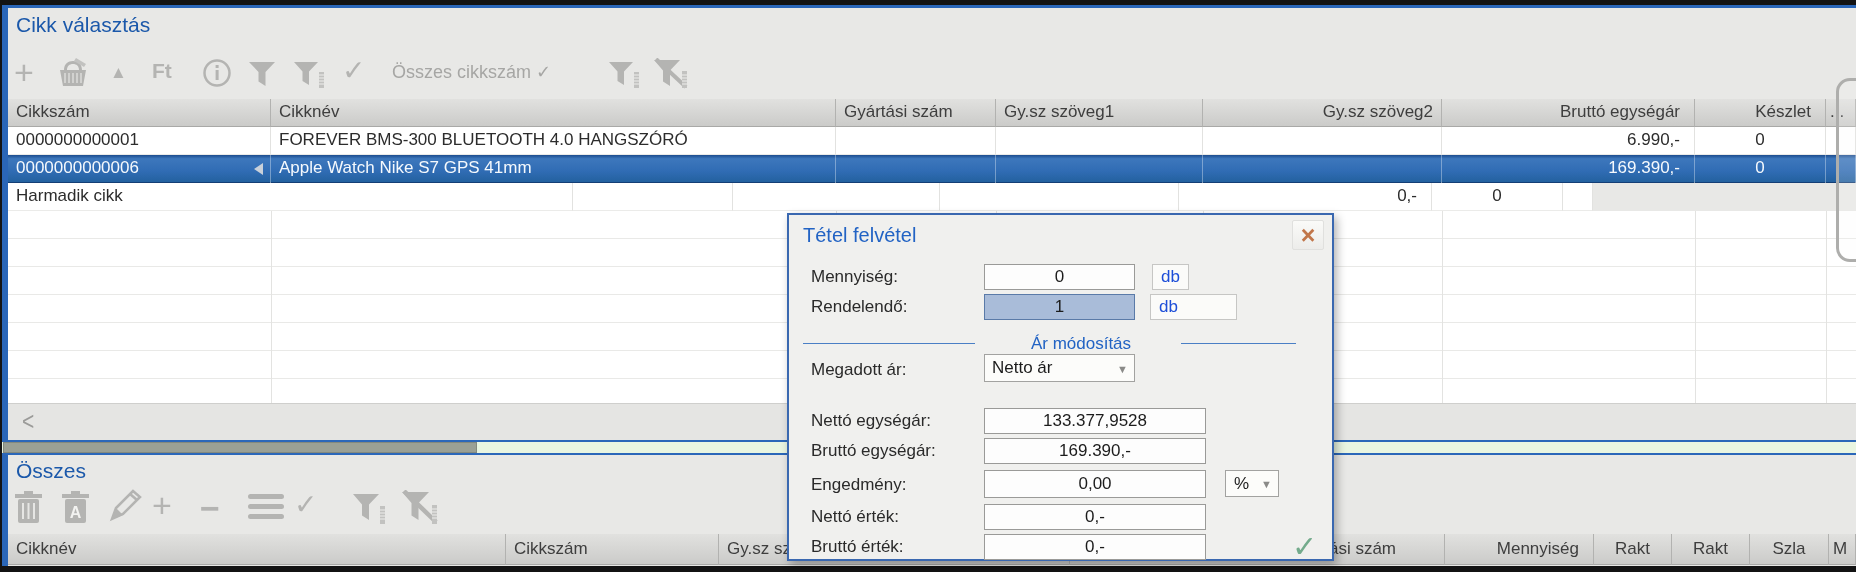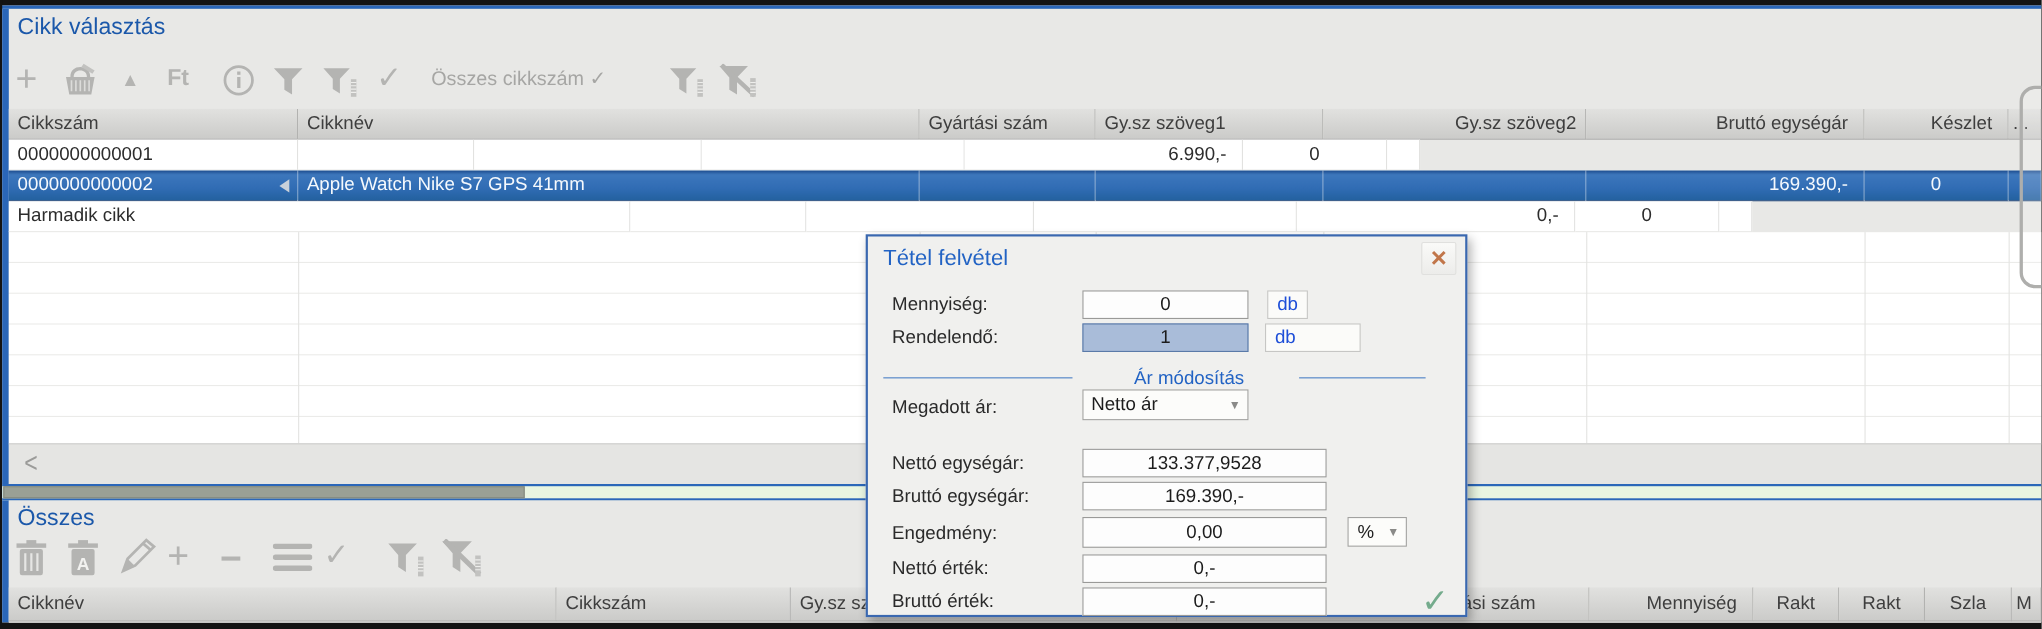--- a/index.html
+++ b/index.html
@@ -154,31 +154,32 @@
     <div class="cell" style="width:160px;">Gyártási szám</div>
     <div class="cell" style="width:207px;">Gy.sz szöveg1</div>
     <div class="cell" style="width:239px;text-align:right;">Gy.sz szöveg2</div>
     <div class="cell al-r" style="width:253px;">Bruttó egységár</div>
     <div class="cell al-r" style="width:131px;">Készlet</div>
     <div class="cell muted" style="width:30px;padding:0 4px;">...</div>
   </div>
 
   <div class="gridrow" style="top:127px;">
     <div class="cell" style="width:263px;">0000000000001</div>
+    <div class="cell" style="width:565px;">FOREVER BMS-300 BLUETOOTH 4.0 HANGSZÓRÓ</div>
     <div class="cell" style="width:160px;"></div>
     <div class="cell" style="width:207px;"></div>
     <div class="cell" style="width:239px;"></div>
     <div class="cell al-r" style="width:253px;">6.990,-</div>
     <div class="cell al-c" style="width:131px;">0</div>
     <div class="cell" style="width:30px;"></div>
   </div>
 
   <div class="gridrow row-sel" style="top:155px;">
     <div class="cell" style="width:263px;position:relative;">
-      <span>0000000000002</span>
+      <span>0000000000006</span>
       <span class="tri-left" style="right:7px;top:8px;"></span>
     </div>
     <div class="cell" style="width:565px;">Apple Watch Nike S7 GPS 41mm</div>
     <div class="cell" style="width:160px;"></div>
     <div class="cell" style="width:207px;"></div>
     <div class="cell" style="width:239px;"></div>
     <div class="cell al-r" style="width:253px;">169.390,-</div>
     <div class="cell al-c" style="width:131px;">0</div>
     <div class="cell" style="width:30px;"></div>
   </div>

